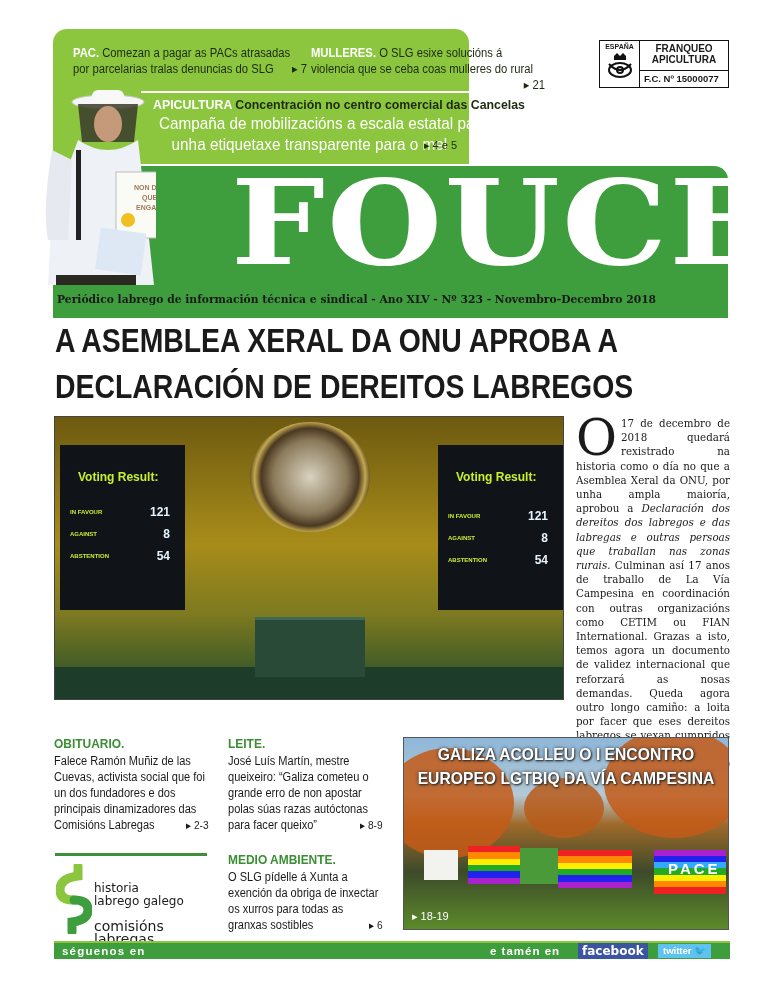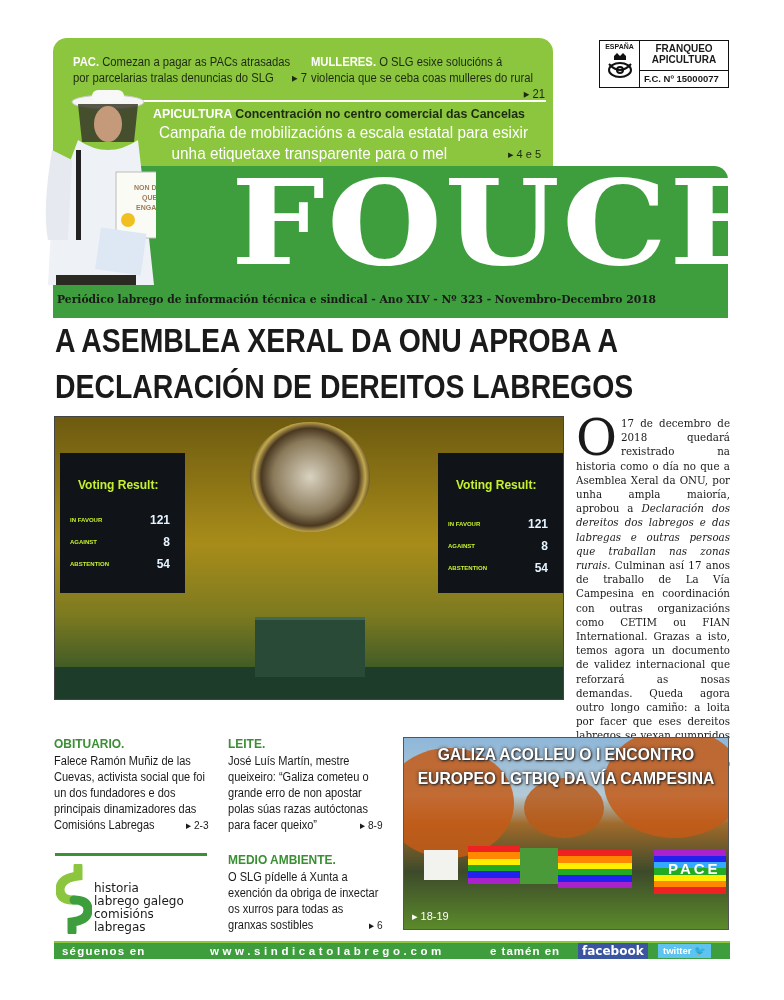--- a/index.html
+++ b/index.html
@@ -1,20 +1,20 @@
 <!DOCTYPE html>
 <html><head>
 <meta charset="utf-8">
 <style>
   * { box-sizing: border-box; margin: 0; padding: 0; }
   html, body { width: 784px; height: 1000px; background: #ffffff; overflow: hidden; }
   body { position: relative; font-family: "Liberation Sans", sans-serif; color: #1a1a1a; }
 
   .topbox {
-    position: absolute; left: 53px; top: 38px; width: 500px; height: 135px;
+    position: absolute; left: 53px; top: 29px; width: 416px; height: 135px;
     background: #8cc63f; border-radius: 14px 14px 0 0;
   }
   .teaser { position: absolute; font-family: "Liberation Sans", sans-serif; font-size: 12.5px; line-height: 16px; color: #1d2a10; transform: scaleX(0.9); transform-origin: left top; }
   .teaser .kicker { font-weight: bold; color: #ffffff; }
   .teaser .pg { float: right; }
   .teaser-pac { left: 20px; top: 16px; width: 260px; }
   .teaser-mull { left: 258px; top: 16px; width: 260px; }
   .divider-white { position: absolute; left: 88px; top: 62px; width: 405px; height: 2px; background: #ffffff; }
   .api-kicker { position: absolute; left: 100px; top: 68px; font-size: 13px; font-weight: bold; color: #1d2a10; transform: scaleX(0.95); transform-origin: left top; white-space: nowrap; }
   .api-kicker .k { color: #ffffff; }
@@ -39,21 +39,21 @@
   }
   .person {
     position: absolute; left: 38px; top: 90px; width: 118px; height: 195px;
   }
 
   .tagline { position: absolute; left: 57px; top: 292px; width: 670px; font-family: "DejaVu Serif", serif; font-weight: bold; font-size: 11.5px; white-space: nowrap; transform: scaleX(0.935); transform-origin: left top; }
 
   .headline { position: absolute; left: 55px; top: 318px; font-family: "Liberation Sans", sans-serif; font-weight: bold; font-size: 33px; line-height: 46px; color: #1a1a1a; transform: scaleX(0.86); transform-origin: left top; white-space: nowrap; }
 
   .photo-un { position: absolute; left: 54px; top: 416px; width: 510px; height: 284px; border: 1px solid #444; overflow: hidden; background: linear-gradient(180deg, #6d5a10 0%, #a88c1a 45%, #7d7a20 70%, #1e4a2a 100%); }
-  .screen { position: absolute; top: 36px; width: 125px; height: 140px; background: #101418; }
+  .screen { position: absolute; top: 28px; width: 125px; height: 165px; background: #101418; }
   .screen-l { left: 5px; }
   .screen-r { left: 383px; }
   .screen .vr { position: absolute; top: 25px; left: 18px; color: #c6f030; font-weight: bold; font-size: 12px; }
   .screen .row { position: absolute; left: 10px; width: 100px; display: flex; justify-content: space-between; color: #c6f030; font-size: 6px; font-weight: bold; align-items: center; }
   .screen .row b { color: #e6f4ff; font-size: 12px; }
   .emblem { position: absolute; left: 195px; top: 5px; width: 120px; height: 110px; border-radius: 50%; background: radial-gradient(circle, #d9d2c0 0%, #8a7a5a 45%, #4a3820 60%, #c2a850 68%, #5a4818 75%); }
   .podium { position: absolute; left: 200px; top: 200px; width: 110px; height: 60px; background: #2a4a38; border-top: 3px solid #3e6a52; }
   .floor { position: absolute; left: 0; top: 250px; width: 510px; height: 34px; background: #1d3d2a; }
 
   .body-text { position: absolute; left: 576px; top: 416px; width: 154px; font-family: "DejaVu Serif", serif; font-size: 10.3px; line-height: 14.2px; text-align: justify; hyphens: auto; }
@@ -65,21 +65,21 @@
   .brief .pg { float: right; font-size: 11px; }
   .brief-obit { left: 54px; top: 736px; width: 168px; }
   .brief-leite { left: 228px; top: 736px; width: 168px; }
   .brief-medio { left: 228px; top: 852px; width: 168px; }
 
   .green-rule { position: absolute; left: 55px; top: 853px; width: 152px; height: 3px; background: #3e8e3a; }
   .logo { position: absolute; left: 56px; top: 864px; width: 150px; height: 70px; }
   .logo-text { position: absolute; left: 38px; top: 18px; font-family: "DejaVu Sans", sans-serif; line-height: 13px; }
   .logo-text .a { font-size: 12px; }
   .logo-text .b { font-size: 12px; }
-  .logo-text .c { font-size: 12px; }
+  .logo-text .c { font-size: 14px; margin-top: 12px; }
 
   .photo-lgbt { position: absolute; left: 403px; top: 737px; width: 326px; height: 193px; border: 1px solid #555; overflow: hidden;
     background: linear-gradient(180deg, #8fb7d9 0%, #b3c9d6 30%, #a06a2a 45%, #3d4a2a 70%, #5b8a2a 100%); }
   .tree { position: absolute; border-radius: 50%; background: #c45a18; opacity: 0.85; }
   .lgbt-title { position: absolute; left: 0; top: 4px; width: 100%; text-align: center; font-weight: bold; color: #fff; font-size: 16.5px; line-height: 24px; text-shadow: 0 0 4px #333, 1px 1px 2px #222; transform: scaleX(0.95); }
   .flag { position: absolute; height: 38px; background: linear-gradient(180deg, #e22 0 16%, #f80 16% 33%, #fe0 33% 50%, #2a2 50% 66%, #22e 66% 83%, #a2c 83% 100%); }
   .flag-pace { background: linear-gradient(180deg, #a2c 0 14%, #22e 14% 28%, #3af 28% 42%, #2a2 42% 57%, #fe0 57% 71%, #f80 71% 85%, #e22 85% 100%); }
   .flag-pace span { position: absolute; left: 14px; top: 10px; color: #fff; font-weight: bold; font-size: 15px; letter-spacing: 3px; }
   .flag-green { position: absolute; background: #4a9a3a; height: 36px; }
   .banner-white { position: absolute; background: #f2f2ee; height: 30px; }
@@ -248,17 +248,16 @@
   <div class="flag" style="left:154px;top:112px;width:74px"></div>
   <div class="flag flag-pace" style="left:250px;top:112px;width:72px;height:44px">
       <span>PACE</span>
     </div>
   <div class="lgbt-title">GALIZA ACOLLEU O I ENCONTRO EUROPEO LGTBIQ DA VÍA CAMPESINA</div>
   <div class="lgbt-pg">▸ 18-19</div>
 </div>
 
 <div class="footer">
   <span class="f1">séguenos en</span>
-  <span class="f2">www.sindicatolabrego.com</span>
   <span class="f3">e tamén en</span>
   <span class="fb">facebook</span>
   <span class="tw"><span>twitter</span> <span>🐦</span></span>
 </div>
 
 </body></html>

